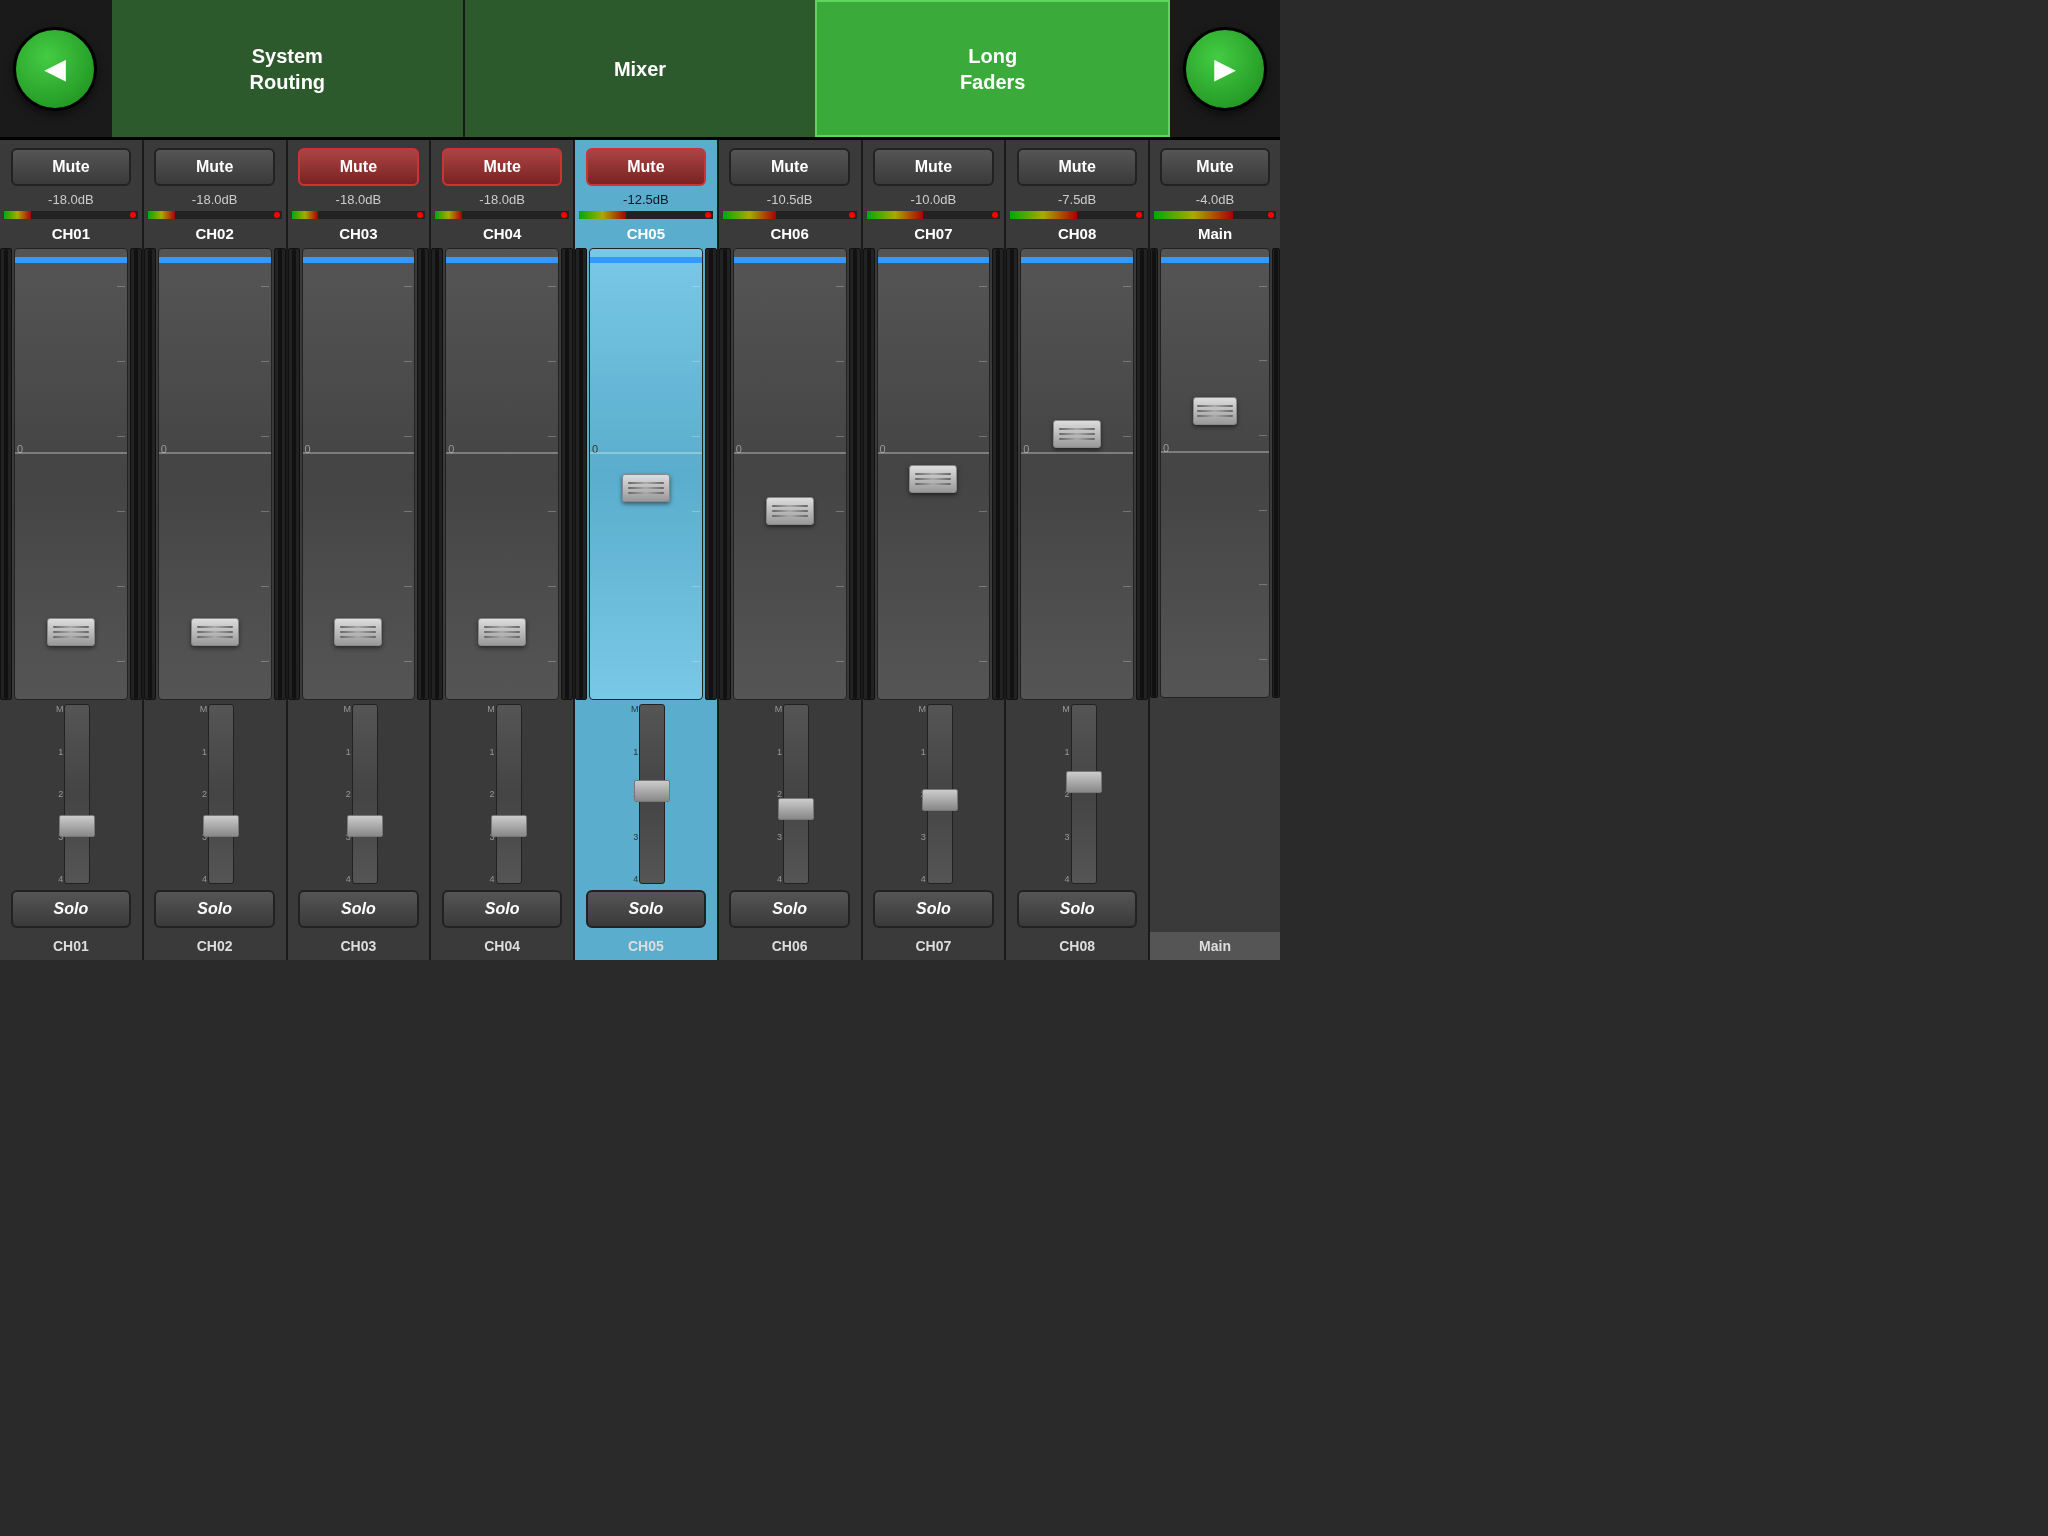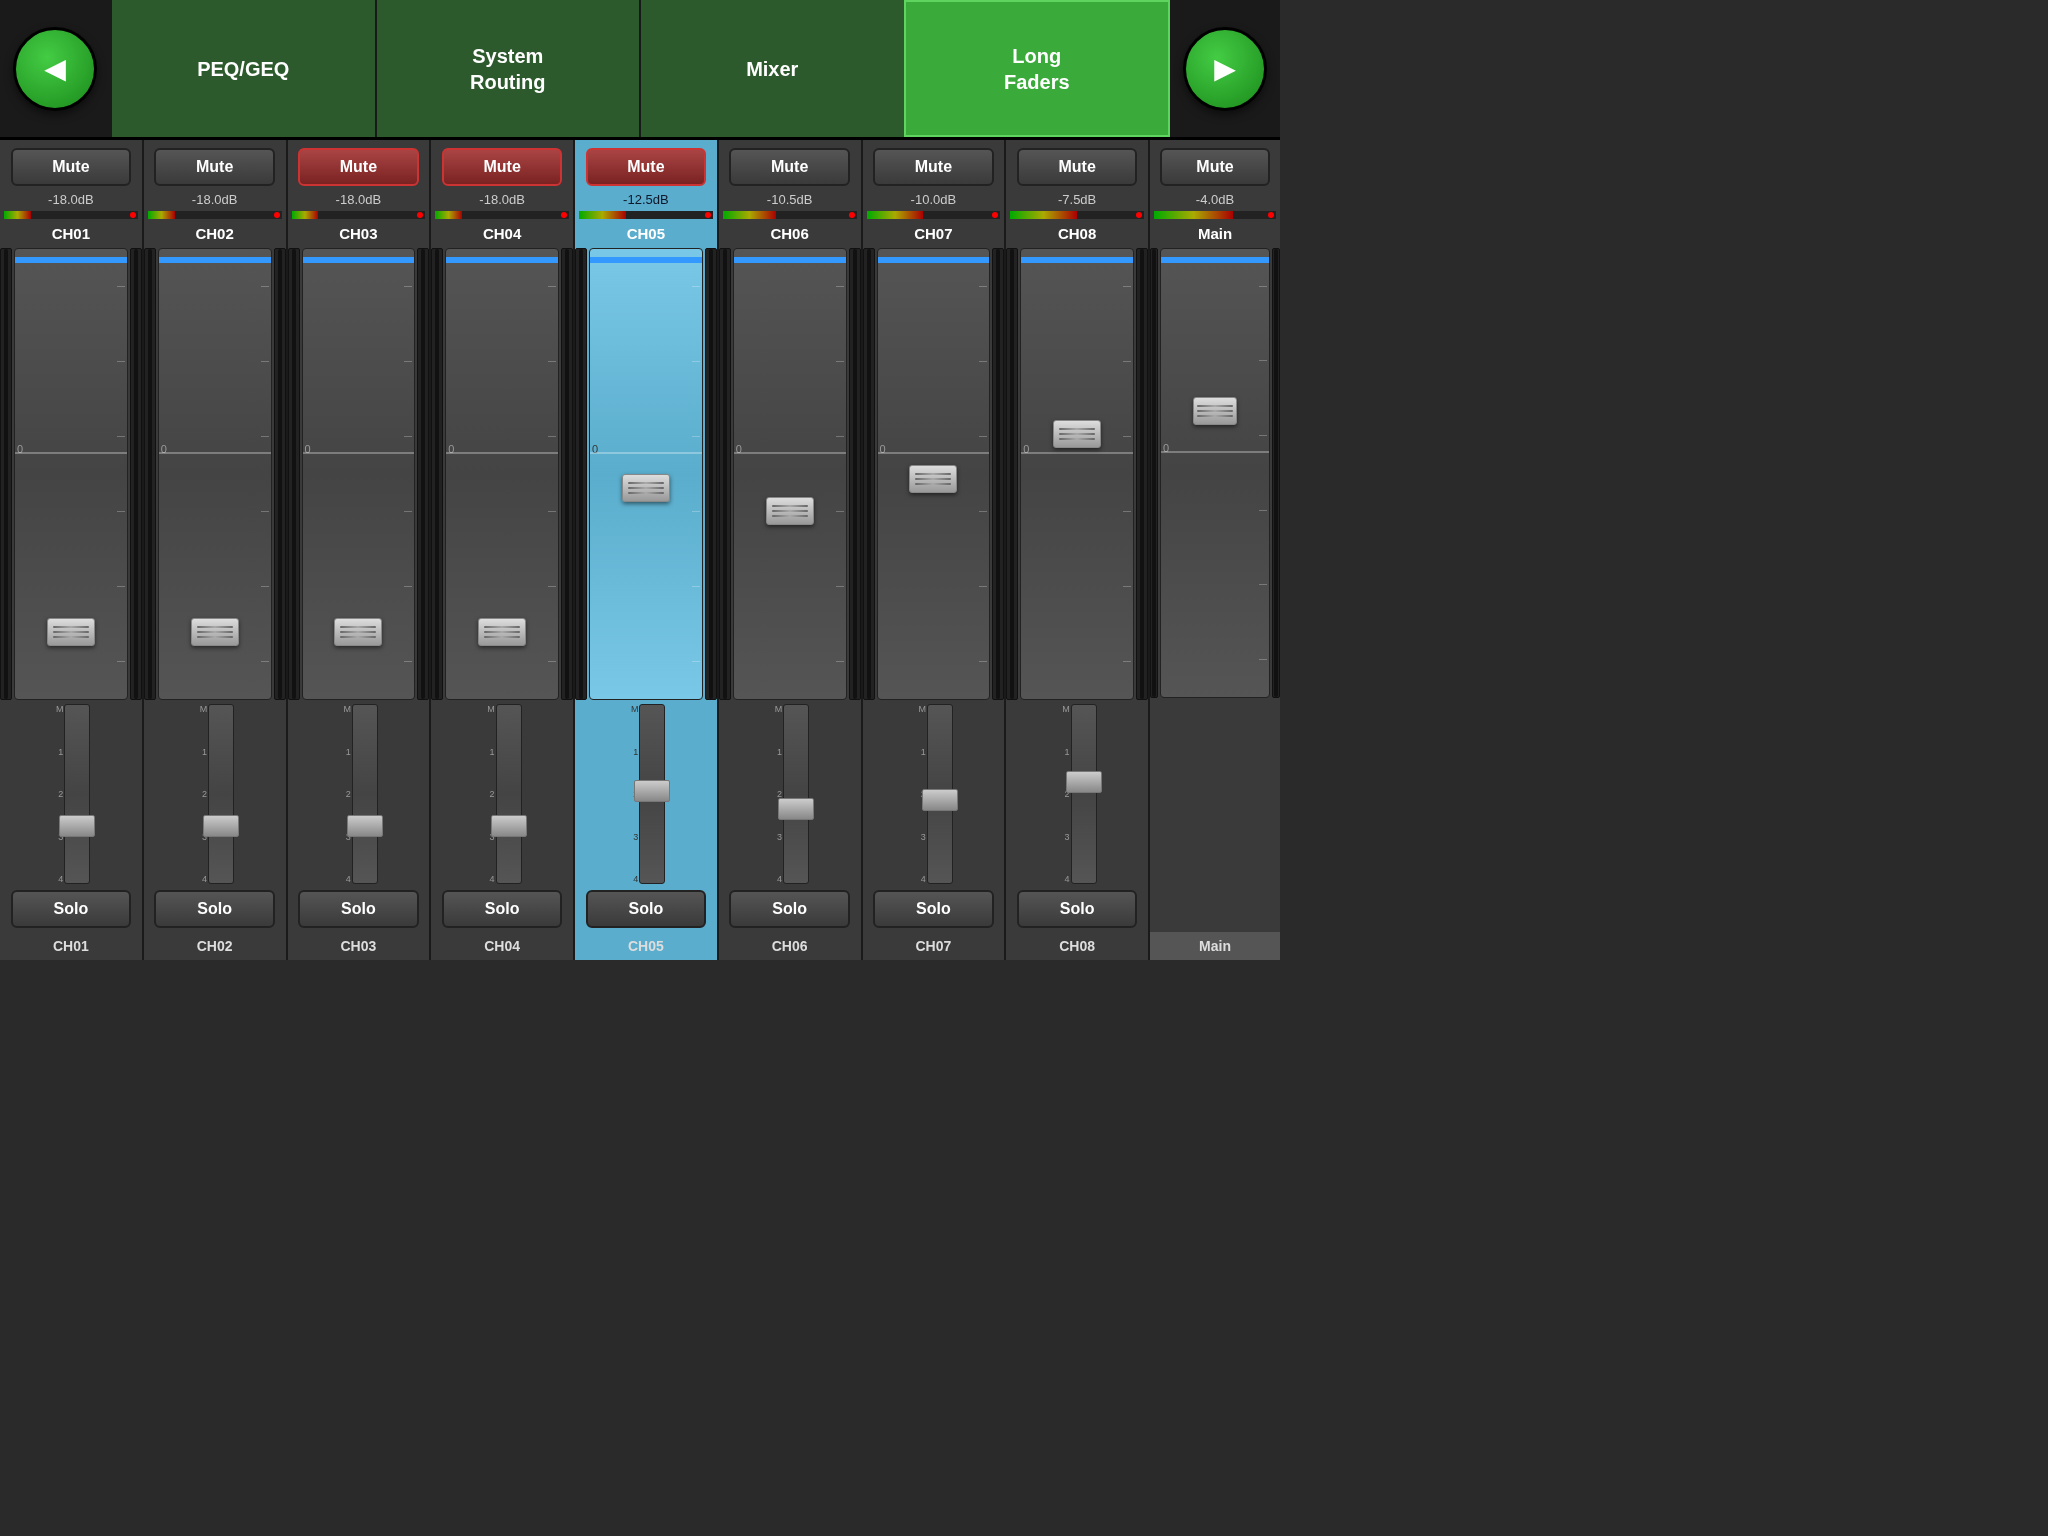--- a/index.html
+++ b/index.html
@@ -310,20 +310,21 @@
       border-radius: 6px;
       background: linear-gradient(180deg, #555, #3a3a3a);
       border: 2px solid #222;
       color: white;
       font-size: 16px;
       font-weight: bold;
       cursor: pointer;
       display: flex;
       align-items: center;
       justify-content: center;
+      font-style: italic;
     }
 
     
     .channel-label-bottom {
       text-align: center;
       color: #ddd;
       font-size: 14px;
       font-weight: bold;
       padding: 4px 0 6px;
     }
@@ -355,23 +356,20 @@
 
 <div style="width:1280px; height:960px; display:flex; flex-direction:column; background:#222;">
 
   <div class="top-nav">
     <div class="nav-btn-round">
       <div class="round-btn">
         <span style="color:white; font-size:36px; font-weight:bold; line-height:1;">◄</span>
       </div>
     </div>
 
-    <div class="nav-tab">
-      <span>PEQ/GEQ</span>
-    </div>
     <div class="nav-tab">
       <span>System<br>Routing</span>
     </div>
     <div class="nav-tab">
       <span>Mixer</span>
     </div>
     <div class="nav-tab active">
       <span>Long<br>Faders</span>
     </div>
 

